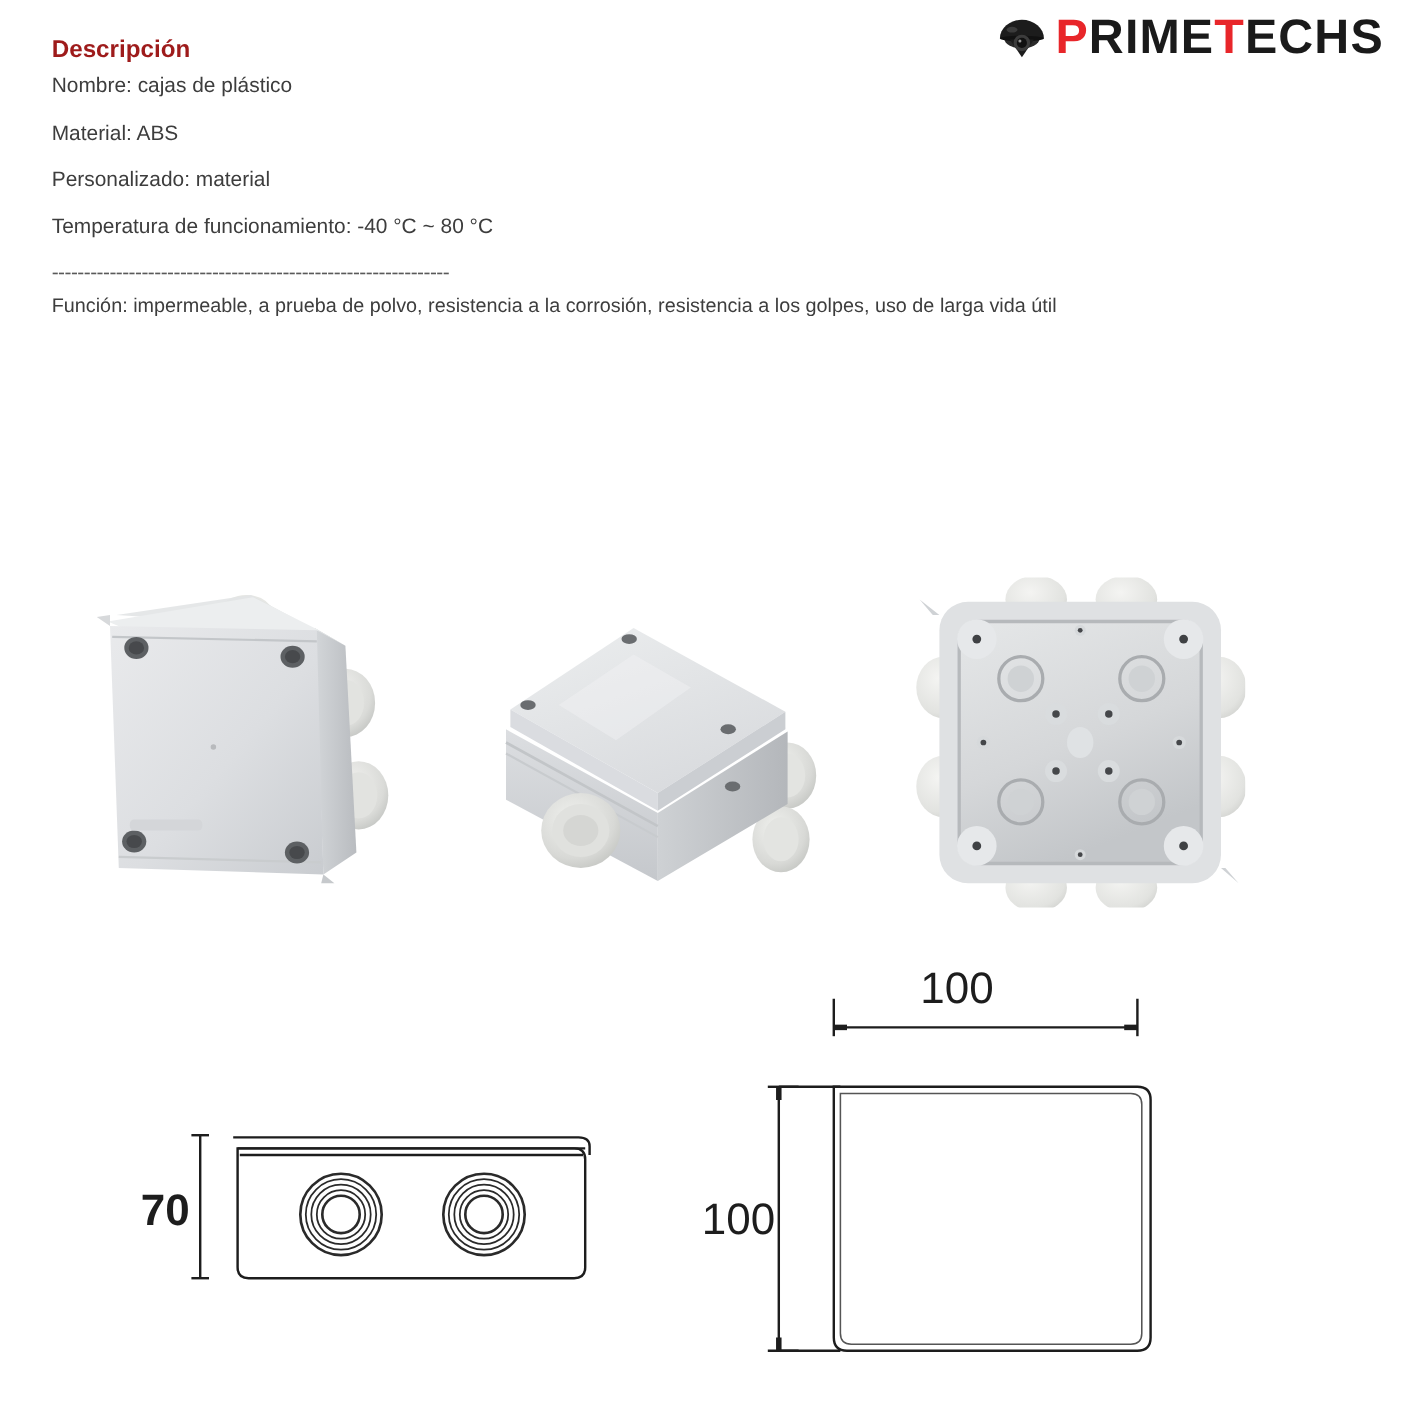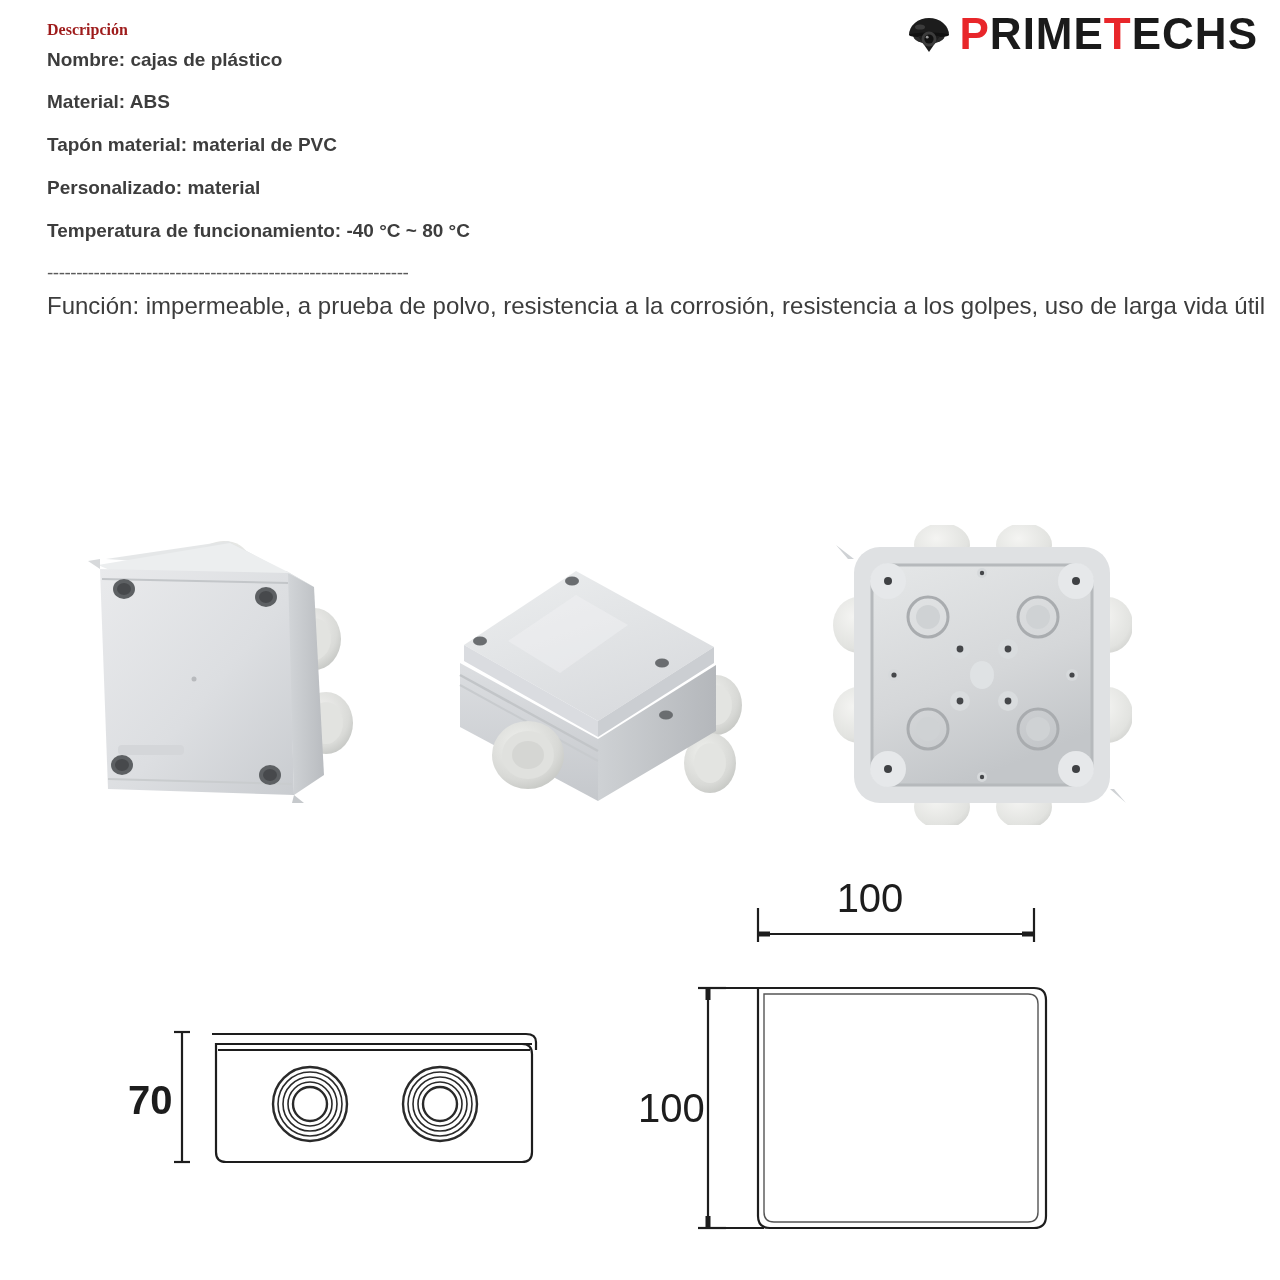--- a/index.html
+++ b/index.html
@@ -42,46 +42,45 @@
   #logo .wordmark span { display: inline; }
 
   
   #desc {
     position: absolute;
     left: 47px;
     top: 16px;
     width: 1190px;
   }
   #desc .title {
-    font-family: Liberation Serif, serif;
+    font-family: Liberation Sans, sans-serif;
     font-weight: 700;
-    font-size: 16px;
+    font-size: 22px;
     line-height: 1.22;
-    margin: 4px 0 9px 0;
+    margin: 16px 0 9px 0;
   }
   #desc .line {
     font-size: 19px;
     line-height: 1.2;
     margin: 0 0 20px 0;
     color: #3d3d3d;
     white-space: nowrap;
-    font-weight: bold;
   }
   #desc .sep {
     font-size: 19px;
     line-height: 1;
     margin: 0 0 10px 0;
     letter-spacing: -0.5px;
     color: #5a5a5a;
     overflow: hidden;
     white-space: nowrap;
     max-width: 470px;
   }
   #desc .func {
-    font-size: 24px;
+    font-size: 18px;
     line-height: 1.2;
     margin: 0;
     color: #3d3d3d;
     white-space: nowrap;
   }
 
   
   #photos {
     position: absolute;
     left: 0;
@@ -131,21 +130,20 @@
   <div class="wordmark">
     <span style="color:#e8262a">P</span><span style="color:#1a1a1a">RIME</span><span style="color:#e8262a">T</span><span style="color:#1a1a1a">ECHS</span>
   </div>
 </div>
 
 <div id="desc">
   <div class="title" style="color:#9e1b1b">Descripción</div>
 
   <div class="line">Nombre: cajas de plástico</div>
   <div class="line">Material: ABS</div>
-  <div class="line">Tapón material: material de PVC</div>
   <div class="line">Personalizado: material</div>
   <div class="line">Temperatura de funcionamiento: -40 °C ~ 80 °C</div>
 
   <div class="sep">--------------------------------------------------------------</div>
   <div class="func">Función: impermeable, a prueba de polvo, resistencia a la corrosión, resistencia a los golpes, uso de larga vida útil</div>
 </div>
 
 <div id="photos">
 
   <div class="photo" id="photo-closed-front">

